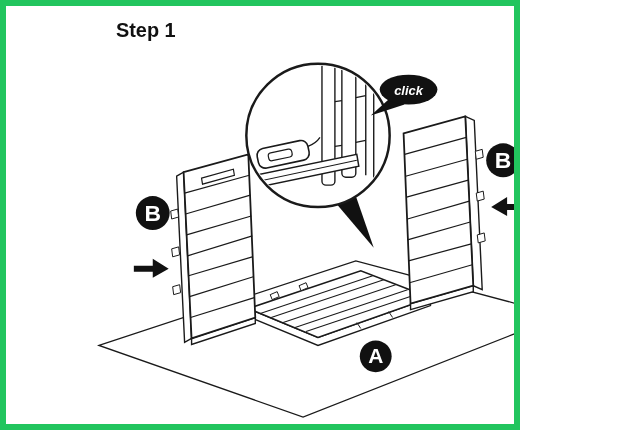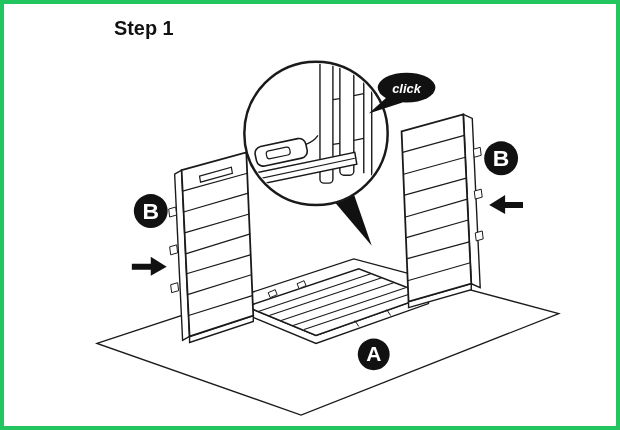--- a/index.html
+++ b/index.html
@@ -1,21 +1,21 @@
 <!DOCTYPE html>
 <html><head>
 <meta charset="utf-8">
 <style>
   html, body { margin: 0; padding: 0; background: #ffffff; }
   .page {
     position: relative;
-    width: 620px;
+    width: 520px;
     height: 430px;
     background: #ffffff;
-    border: 4px solid #22c55e;
+    border: 6px solid #22c55e;
     box-sizing: border-box;
     font-family: "Liberation Sans", sans-serif;
     overflow: hidden;
   }
   svg { display: block; width: 618px; height: 428px; }
   .ln    { fill: none;    stroke: #1a1a1a; }
   .wh    { fill: #ffffff; stroke: #1a1a1a; }
   .solid { fill: #111111; stroke: none; }
   .title-text   { font-size: 20px; font-weight: bold; fill: #111111; }
   .badge-text   { font-size: 23px; font-weight: bold; fill: #ffffff; text-anchor: middle; }

